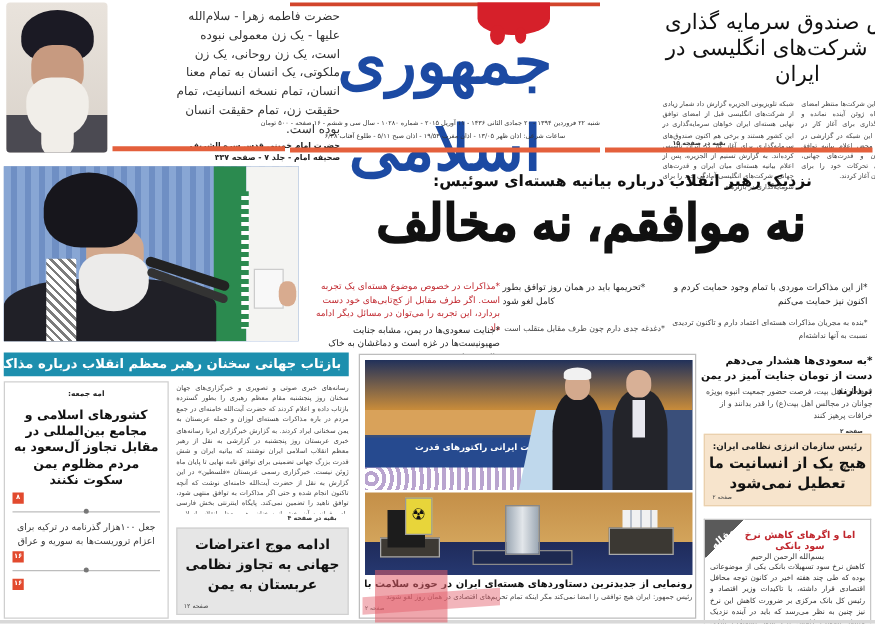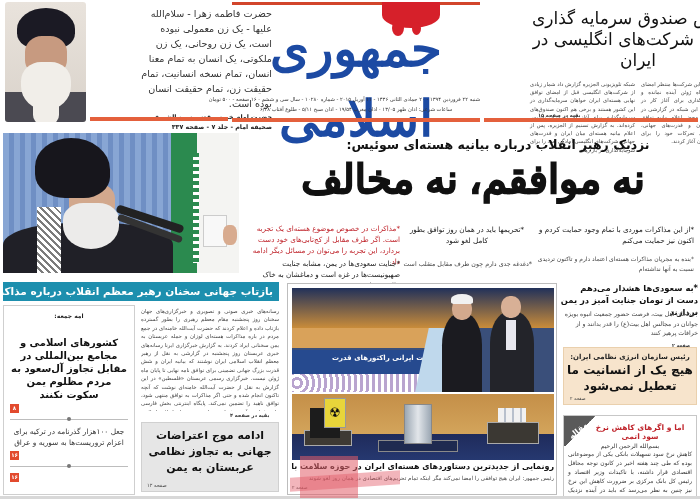--- a/index.html
+++ b/index.html
@@ -64,31 +64,31 @@
   .lead-photo .paper { position:absolute; left:200px; top:82px; width:24px; height:32px; background:#f8f8f8; border:1px solid #ccc; }
   .lead-photo .hand { position:absolute; left:220px; top:92px; width:14px; height:20px; background:#d8ab8f; border-radius:40%; }
 
   
   .kicker { left: 300px; top: 137px; width: 396px; font-size: 12.5px; font-weight: bold; text-align: center; direction: rtl; color:#111; }
   .headline { left: 250px; top: 150px; width: 446px; font-size: 40px; font-weight: 900; text-align: center; direction: rtl; color:#111; line-height: 58px; letter-spacing: 0.5px; font-family: Liberation Sans, sans-serif; -webkit-text-stroke: 1.2px #111; }
 
   .quote-snippet { font-size: 7.2px; line-height: 11px; }
   .snip-red { left: 246px; top: 223px; width: 154px; color: #c0262d; text-align: right; direction: rtl; }
   .snip-black1 { left: 246px; top: 258px; width: 154px; color:#222; text-align:right; direction: rtl; }
-  .snip-mid1 { left: 402px; top: 224px; width: 130px; color:#222; text-align:center; direction: rtl; }
+  .snip-mid1 { left: 402px; top: 224px; width: 130px; color:#222; text-align:left; direction: rtl; }
   .snip-mid2 { left: 402px; top: 258px; width: 130px; color:#444; text-align:right; direction: rtl; font-size:6.3px; }
   .snip-right1 { left: 536px; top: 224px; width: 158px; color:#222; text-align:right; direction: rtl; }
   .snip-right2 { left: 536px; top: 254px; width: 158px; color:#444; text-align:right; direction: rtl; font-size:6px; line-height:9.5px; }
 
   
   .teal-banner { left: 3px; top: 282px; width: 276px; height: 19px; background: #1d8fae; color:#fff; font-size: 10.5px; font-weight:bold; direction: rtl; text-align: right; padding: 3px 6px; line-height: 13px; white-space: nowrap; overflow:hidden; }
 
   .sidebox { left: 3px; top: 305px; width: 132px; height: 190px; border: 1px solid #cfcfcf; padding: 4px 6px; }
   .sb-kicker { font-size: 6px; font-weight: bold; text-align:center; direction: rtl; margin-top: 2px; }
-  .sb-title { font-size: 10px; font-weight: bold; line-height: 13px; text-align:center; direction: rtl; color:#111; margin-top: 17px; }
+  .sb-title { font-size: 10px; font-weight: bold; line-height: 13px; text-align:center; direction: rtl; color:#111; margin-top: 7px; }
   .sb-item { font-size: 7.4px; line-height: 11px; text-align:center; direction: rtl; color:#333; }
   .sb-badge { display:block; width: 9px; height: 9px; background:#e24a2e; color:#fff; font-size:5.5px; line-height:9px; text-align:center; margin: 3px 0 3px auto; margin-right: 0; margin-left: 0; font-weight:bold; }
   .sb-sep { position: relative; height: 6px; margin: 2px 0 4px; }
   .sb-sep:before { content:""; position:absolute; left:0; right:0; top:3px; height:1px; background:#bdbdbd; }
   .sb-sep:after { content:""; position:absolute; left:50%; top:1px; width:4px; height:4px; margin-left:-2px; background:#777; border-radius:50%; }
 
   .body-text { left: 141px; top: 307px; width: 138px; font-size: 5.4px; line-height: 8.4px; color:#444; direction: rtl; text-align: justify; }
   .cont-label { left: 230px; top: 412px; font-size: 5px; font-weight:bold; color:#333; }
 
   .grey-box { left: 141px; top: 422px; width: 138px; height: 70px; background:#e6e6e6; border: 1px solid #d0d0d0; }
@@ -271,18 +271,18 @@
 <div class="abs peach-box">
   <div class="peach-kicker">رئیس سازمان انرژی نظامی ایران:</div>
   <div class="peach-title">هیچ یک از انسانیت ما تعطیل نمی‌شود</div>
   <div class="peach-num">صفحه ۲</div>
 </div>
 
 <div class="abs editorial-box">
   <div class="editorial-stamp">
     <span class="editorial-stamp-text">سرمقاله</span>
   </div>
-  <div class="editorial-title">اما و اگرهای کاهش نرخ سود اتمی</div>
+  <div class="editorial-title">اما و اگرهای کاهش نرخ سود بانکی</div>
   <div class="editorial-basmala">بسم‌الله الرحمن الرحیم</div>
   <div class="editorial-body">کاهش نرخ سود تسهیلات بانکی یکی از موضوعاتی بوده که طی چند هفته اخیر در کانون توجه محافل اقتصادی قرار داشته، با تاکیدات وزیر اقتصاد و رئیس کل بانک مرکزی بر ضرورت کاهش این نرخ نیز چنین به نظر می‌رسد که باید در آینده نزدیک منتظر تصویب کاهش نرخ سود تسهیلات بانکی باشیم. این تصمیم اگرچه می‌تواند در شرایط کنونی و فضای</div>
 </div>
 
 <div class="abs bottom-rule"></div>
 
 </body></html>

